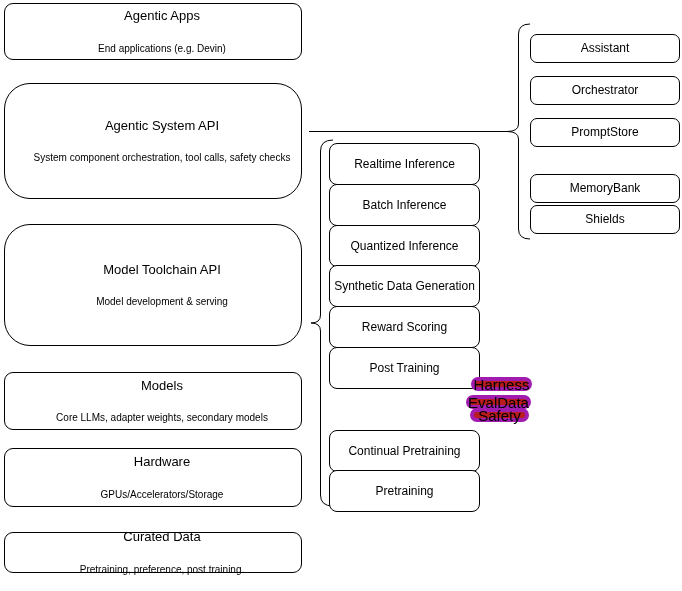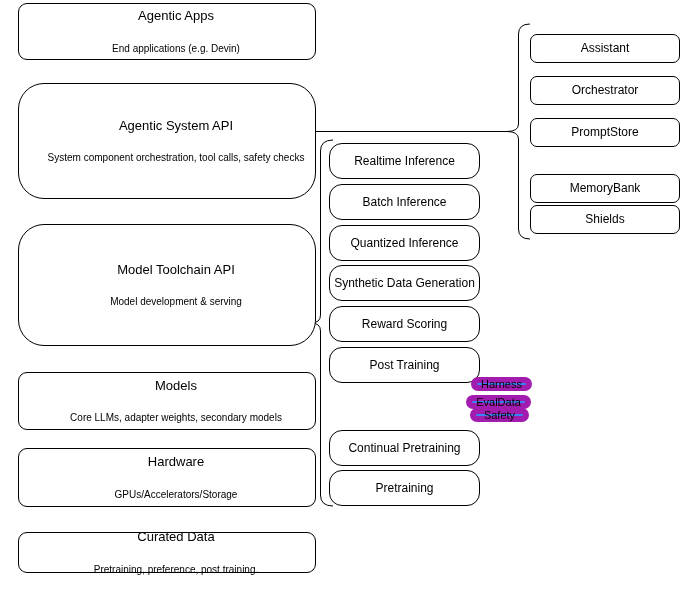--- a/index.html
+++ b/index.html
@@ -21,37 +21,37 @@
     align-items:center; justify-content:center;
     text-align:center;
     z-index:2;
   }
   .node .title { font-size:13px; line-height:1.25; }
   .node .sub   { font-size:10px; line-height:1.3; margin-top:17px; }
   .leaf { font-size:12px; line-height:1.2; flex-direction:row; }
   .pill {
     position:absolute;
     box-sizing:border-box;
-    background:#3b82f6;
-    border:6px solid #a21caf;
+    background:#b91c1c;
+    border:4px solid #a21caf;
     border-radius:8px;
-    font-size:11px; line-height:1;
+    font-size:15px; line-height:1;
     display:flex; align-items:center; justify-content:center;
     z-index:3;
   }
   
-  .lbox { left:18px; width:298px;padding-left:18px; }
+  .lbox { left:4px; width:298px;padding-left:18px; }
   .b-apps      { top:3px;   height:57px;  border-radius:9px;  }
   .b-sysapi    { top:83px;  height:116px; border-radius:26px;justify-content:center; }
   .b-toolapi   { top:224px; height:122px; border-radius:26px; }
   .b-models    { top:372px; height:58px;  border-radius:9px;  }
   .b-hardware  { top:448px; height:59px;  border-radius:9px;  }
   .b-curated   { top:532px; height:41px;  border-radius:9px;  }
   
-  .mbox { left:329px; width:151px; height:36px; border-radius:13px; }
+  .mbox { left:329px; width:151px; height:42px; border-radius:8px; }
   
   .rbox { left:530px; width:150px; height:29px; border-radius:7px; }
 </style>
 </head>
 <body>
 
 <div class="canvas">
 
   <svg class="connectors" viewBox="0 0 682 591" xmlns="http://www.w3.org/2000/svg">
     <line x1="309" y1="131.5" x2="507" y2="131.5" stroke="#000000" stroke-width="1"></line>

